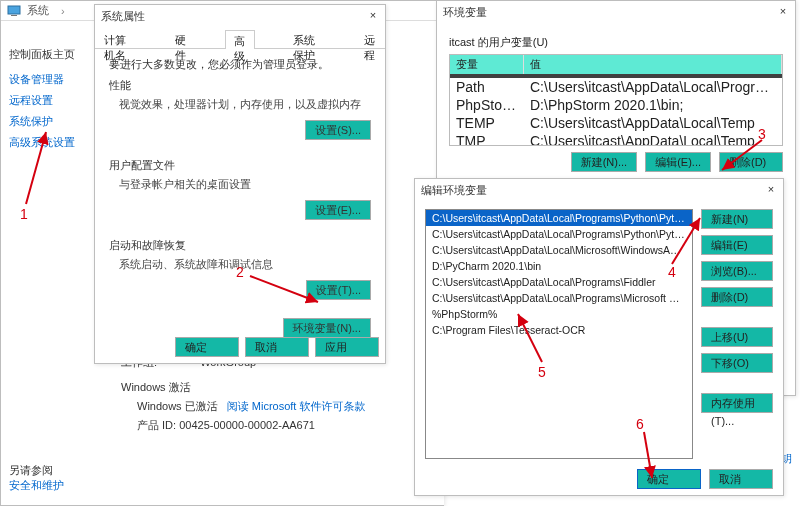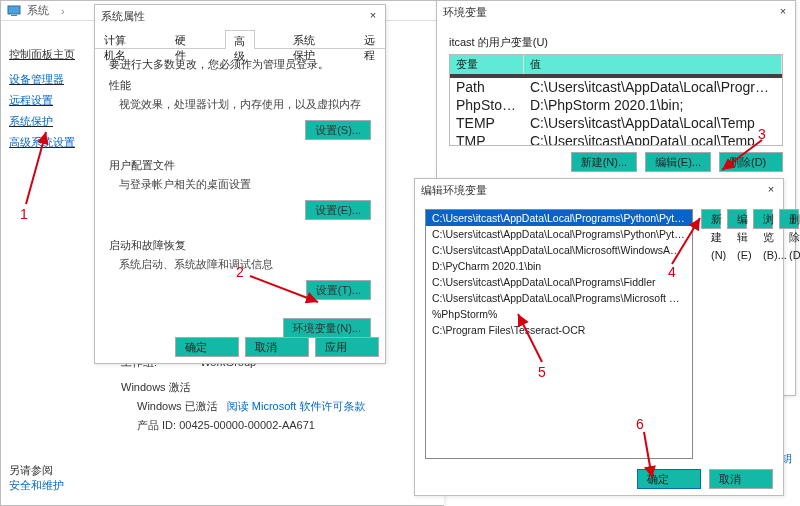--- a/index.html
+++ b/index.html
@@ -6,21 +6,21 @@
   body { background: #fff; width: 800px; height: 506px; position: relative; overflow: hidden; color: #222; }
   .win { position: absolute; background: #fff; border: 1px solid #bdbdbd; box-shadow: 1px 1px 4px rgba(0,0,0,0.1); }
   .titlebar { height: 22px; display: flex; align-items: center; padding: 0 6px; font-size: 11px; color: #333; position: relative; }
   .titlebar .close { position: absolute; right: 4px; top: 2px; width: 16px; height: 16px; text-align: center; line-height: 16px; cursor: default; }
   .btn { display: inline-block; min-width: 64px; height: 20px; line-height: 18px; border: 1px solid #aaa; background: #14b8a6; text-align: left; font-size: 11px; padding: 0 9px; }
 
   
   #sys { left: 0; top: 0; width: 444px; height: 506px; border-right: none; }
   #sys .nav { height: 20px; border-bottom: 1px solid #ddd; display:flex; align-items:center; padding:0 6px; gap:6px; color:#555; }
   #sys .nav .icon { width:14px; height:14px; display:inline-block; }
-  #sys .side { position:absolute; left:0; top:40px; width:118px; padding:6px 8px;text-decoration:underline; }
+  #sys .side { position:absolute; left:0; top:40px; width:118px; padding:6px 8px; }
   #sys .side a { display:block; color:#0066cc; font-size:11px; margin:6px 0; }
   #sys .home { color:#333; font-size:11px; margin-bottom:10px; }
   #sys .mainarea { position:absolute; left:120px; top:350px; }
   #sys .mainarea .row { margin: 4px 0; font-size:11px; color:#333; }
   #sys .mainarea .row a { color:#0066cc; }
   #sys .footer { position:absolute; left:8px; bottom:12px; color:#333; }
   #sys .footer a { color:#0066cc; }
 
   
   #props { left: 94px; top: 4px; width: 292px; height: 360px; }
@@ -48,21 +48,21 @@
   .rbtns { display:flex; gap:8px; justify-content:flex-end; margin:6px 0; }
   #env .syslist { position:absolute; left:12px; top:220px; right:12px; border:1px solid #bbb; height:90px; padding:4px 6px; font-size:10.5px; color:#444; overflow:hidden; }
   #env .syslist div { white-space:nowrap; overflow:hidden; text-overflow:ellipsis; }
 
   
   #edit { left: 414px; top: 178px; width: 370px; height: 318px; z-index:10; }
   #edit .content { padding: 8px 10px; display:flex; gap:8px; }
   #edit .list { flex:1; border:1px solid #888; height: 250px; overflow:hidden; }
   #edit .list .item { padding:2px 6px; font-size:10.5px; white-space:nowrap; overflow:hidden; text-overflow:ellipsis; }
   #edit .list .item.sel { background:#0a64c8; color:#fff; }
-  #edit .sidebtns { width:72px; display:flex; flex-direction:row; gap:6px; }
+  #edit .sidebtns { width:72px; display:flex; flex-direction:column; gap:6px; }
   #edit .sidebtns .btn { min-width:0; width:100%; }
   #edit .sp { height:8px; }
   #edit .bottom { position:absolute; bottom:6px; right:10px; display:flex; gap:8px; }
 
   
   .ann { position:absolute; color:#d4000f; font-size:14px; font-weight:500; z-index:60; pointer-events:none; }
   .arrow { position:absolute; z-index:55; pointer-events:none; }
   .footlink { position:absolute; right:8px; bottom:40px; color:#0066cc; font-size:11px; }
   .footlink .gear { color:#1a9e2d; margin-right:2px; }
 </style>

